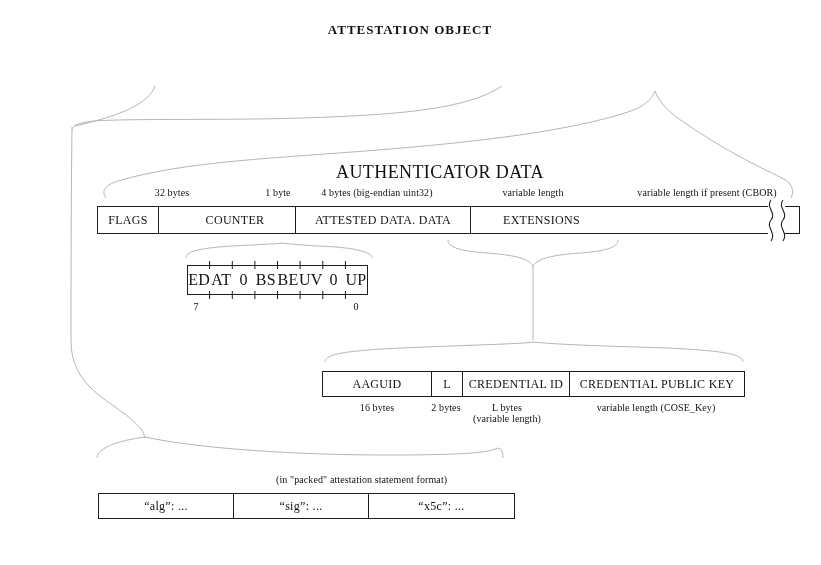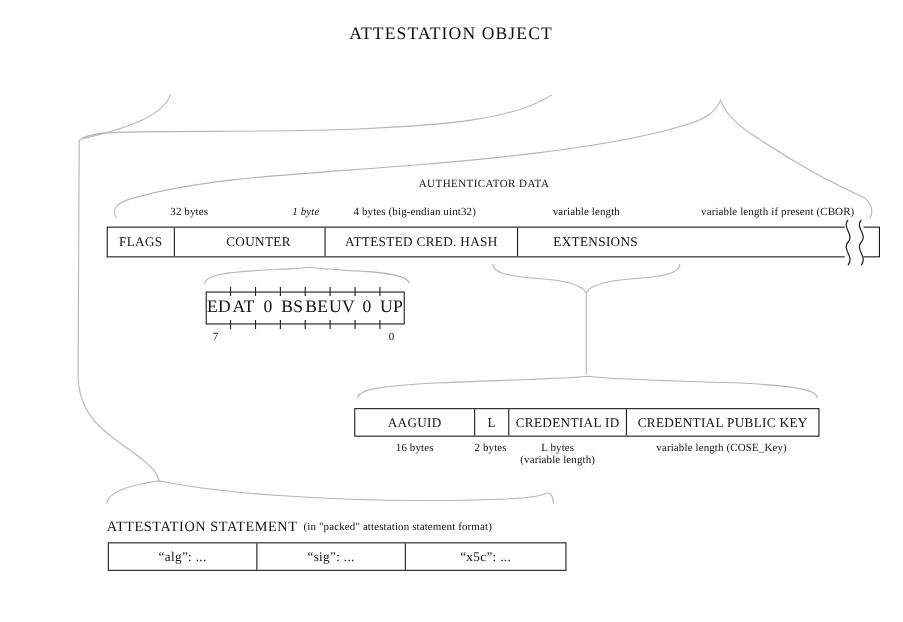--- a/index.html
+++ b/index.html
@@ -9,22 +9,22 @@
     --text:#111111;
   }
   html,body{margin:0;padding:0;background:var(--bg);}
   .canvas{
     position:relative;width:821px;height:565px;background:var(--bg);
     font-family:"Liberation Serif","DejaVu Serif",serif;color:var(--text);
     overflow:hidden;
   }
   .abs{position:absolute;}
   .ctr{transform:translateX(-50%);white-space:nowrap;}
-  .title{font-size:16px;letter-spacing:1px;font-weight:400;}
-  .section-title{font-size:10px;letter-spacing:0.4px;}
+  .title{font-size:13px;letter-spacing:1px;font-weight:700;}
+  .section-title{font-size:18px;letter-spacing:0.4px;}
   .small-label{font-size:10px;letter-spacing:0.1px;}
   .row{display:flex;box-sizing:border-box;border:1px solid var(--border);}
   .cell{
     box-sizing:border-box;display:flex;align-items:center;justify-content:center;
     font-size:12px;letter-spacing:0.3px;white-space:nowrap;overflow:visible;
   }
   .cell + .cell{border-left:1px solid var(--border);}
   .bit{font-size:16px;letter-spacing:0.2px;}
   svg{position:absolute;left:0;top:0;pointer-events:none;}
   .heading{font-size:13px;letter-spacing:0.5px;}
@@ -35,29 +35,29 @@
 <body>
 
 <div class="canvas">
 
   <div class="abs ctr title" style="left:410px;top:22px;">ATTESTATION OBJECT</div>
 
 
   <div class="abs ctr section-title" style="left:440px;top:162px;">AUTHENTICATOR DATA</div>
 
   <div class="abs ctr small-label" style="left:172px;top:187px;">32 bytes</div>
-  <div class="abs ctr small-label" style="left:278px;top:187px;font-style:italic;">1 byte</div>
+  <div class="abs ctr small-label" style="left:278px;top:187px;">1 byte</div>
   <div class="abs ctr small-label" style="left:377px;top:187px;">4 bytes (big-endian uint32)</div>
   <div class="abs ctr small-label" style="left:533px;top:187px;">variable length</div>
   <div class="abs ctr small-label" style="left:707px;top:187px;">variable length if present (CBOR)</div>
 
   <div class="abs row" style="left:97px;top:206px;width:703px;height:28px;">
     <div class="cell" style="width:60px;">FLAGS</div>
     <div class="cell" style="width:137px;padding-left:16px;">COUNTER</div>
-    <div class="cell" style="width:175px;">ATTESTED CRED. HASH</div>
+    <div class="cell" style="width:175px;">ATTESTED DATA. DATA</div>
     <div class="cell" style="flex:1;justify-content:flex-start;padding-left:32px;">EXTENSIONS</div>
   </div>
 
   <div class="abs row" style="left:187px;top:265px;width:181px;height:30px;">
     <div class="cell bit" style="flex:1;border-left:none;">ED</div>
     <div class="cell bit" style="flex:1;border-left:none;">AT</div>
     <div class="cell bit" style="flex:1;border-left:none;">0</div>
     <div class="cell bit" style="flex:1;border-left:none;">BS</div>
     <div class="cell bit" style="flex:1;border-left:none;">BE</div>
     <div class="cell bit" style="flex:1;border-left:none;">UV</div>
@@ -74,21 +74,20 @@
     <div class="cell" style="flex:1;">CREDENTIAL PUBLIC KEY</div>
   </div>
   <div class="abs ctr small-label" style="left:377px;top:402px;">16 bytes</div>
   <div class="abs ctr small-label" style="left:446px;top:402px;">2 bytes</div>
   <div class="abs ctr small-label two-line" style="left:507px;top:402px;">
     <div>L bytes</div>
     <div>(variable length)</div>
   </div>
   <div class="abs ctr small-label" style="left:656px;top:402px;">variable length (COSE_Key)</div>
 
-  <div class="abs heading" style="left:97px;top:471px;">ATTESTATION STATEMENT</div>
   <div class="abs subheading" style="left:276px;top:474px;">(in "packed" attestation statement format)</div>
 
   <div class="abs row" style="left:98px;top:493px;width:417px;height:26px;">
     <div class="cell" style="width:134px;">“alg”: ...</div>
     <div class="cell" style="width:135px;">“sig”: ...</div>
     <div class="cell" style="flex:1;">“x5c”: ...</div>
   </div>
 
   <svg width="821" height="565" viewBox="0 0 821 565">
     <g fill="none" stroke="#b5b5b5" stroke-width="1">

